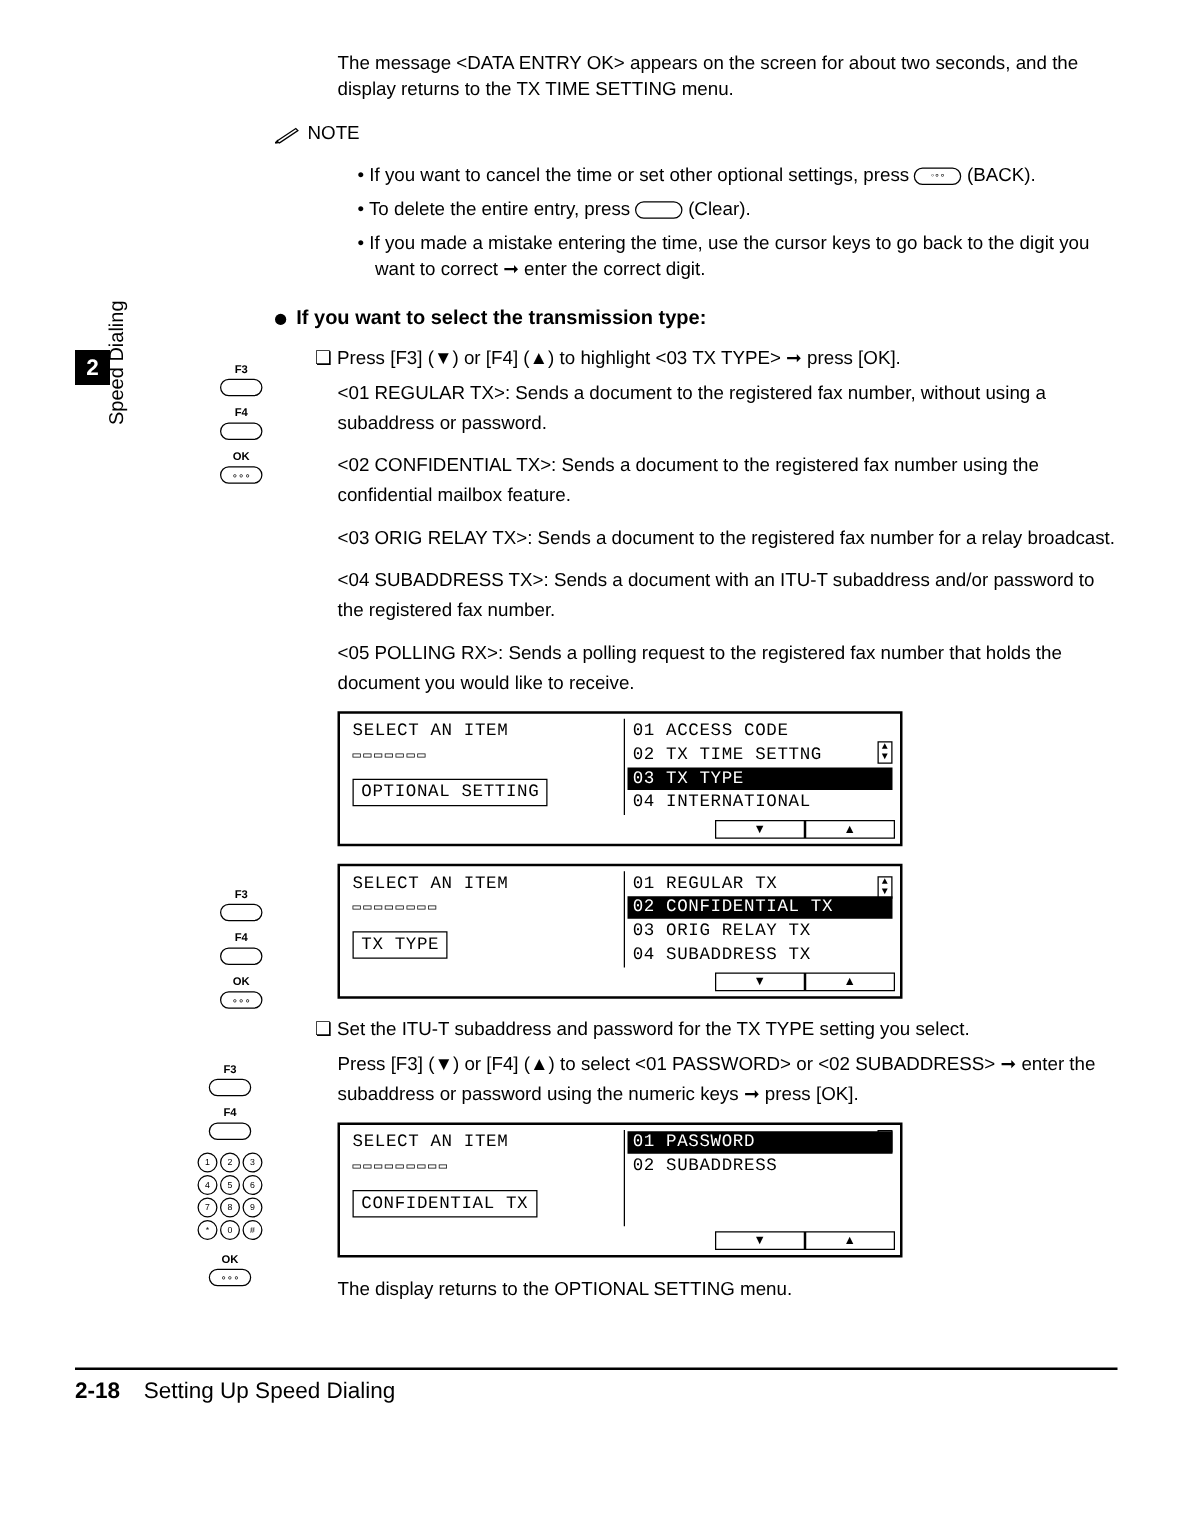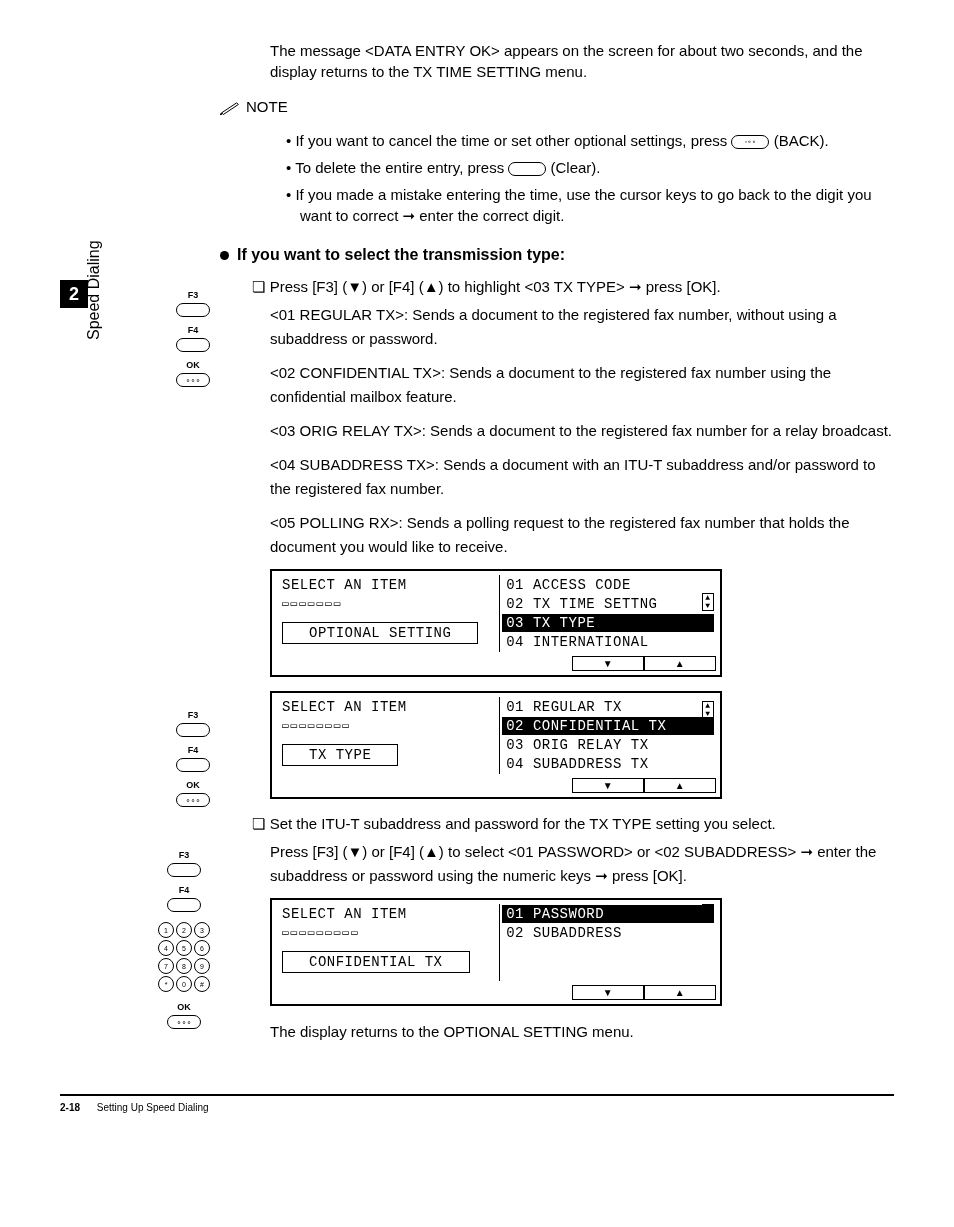--- a/index.html
+++ b/index.html
@@ -160,21 +160,21 @@
   .lcd-right {
     flex: 1;
     padding: 0 2px;
     position: relative;
   }
   .lcd-line { padding: 1px 4px; margin: 1px 0; }
   .lcd-line.hl { background: #000; color: #fff; }
   .lcd-box {
     border: 1px solid #000;
     display: inline-block;
-    padding: 2px 26px;
+    padding: 2px 6px;
     margin-top: 6px;
   }
   .lcd-progress {
     font-size: 11px;
     letter-spacing: 2px;
     margin: 4px 0 6px;
   }
   .lcd-nav {
     display: flex;
     justify-content: flex-end;
@@ -197,21 +197,21 @@
     line-height: 8px;
     border: 1px solid #000;
     width: 10px;
     text-align: center;
   }
   .scroll-arrows.two div { padding: 0; }
   .footer {
     border-top: 2px solid #000;
     margin-top: 40px;
     padding-top: 6px;
-    font-size: 10px;
+    font-size: 18px;
   }
   .footer .pn { font-weight: bold; margin-right: 14px; }
 </style>
 </head>
 <body>
 
 <div class="page">
   <div class="left-col">
     <div class="chapter-box">2</div>
     <div class="vertical-label">Speed Dialing</div>

